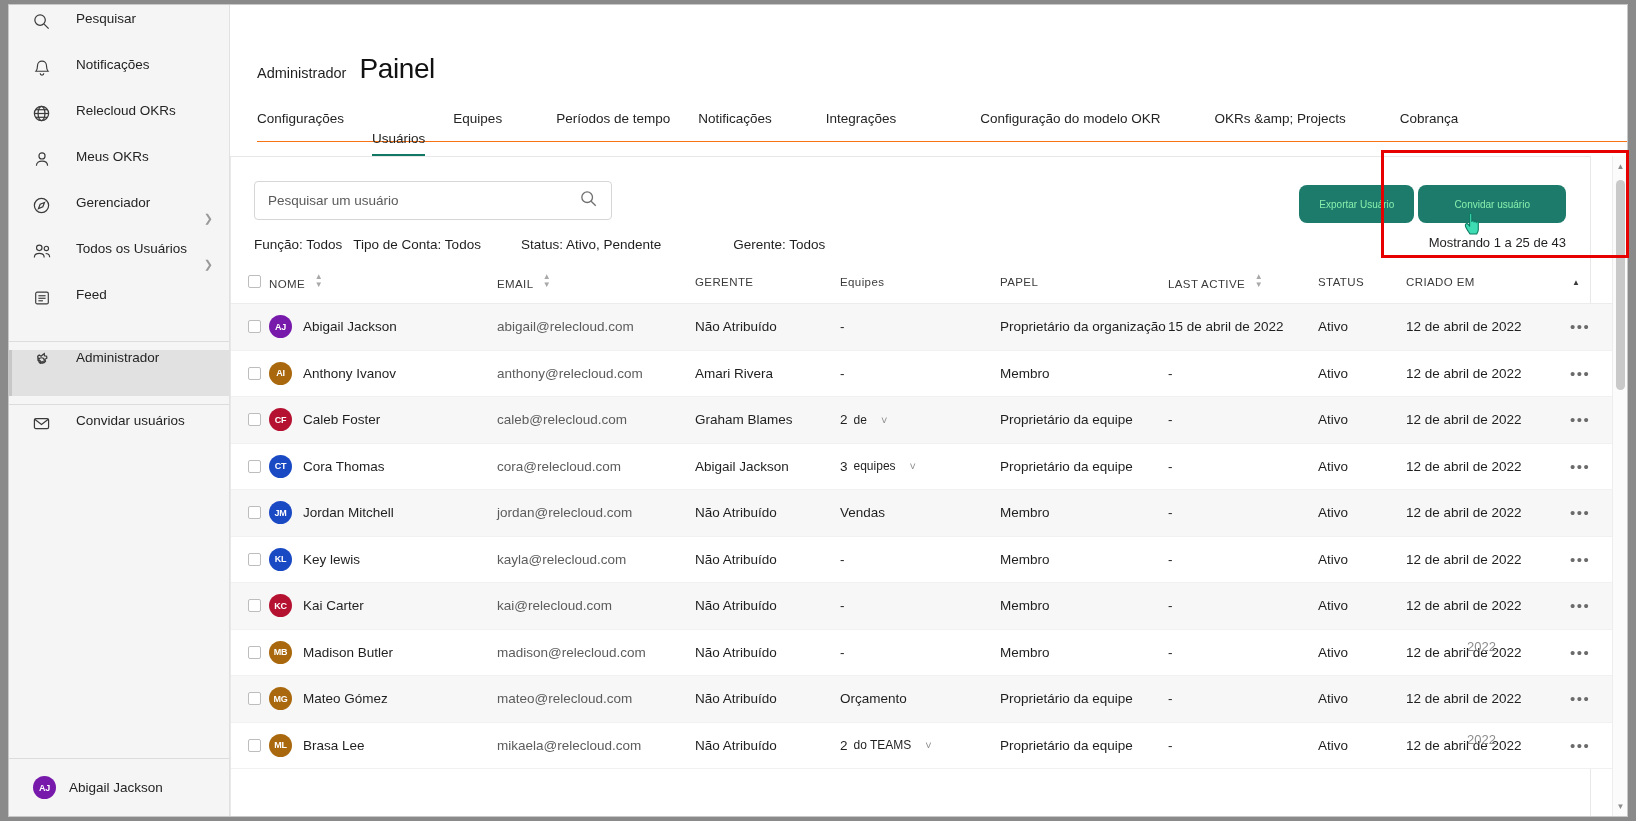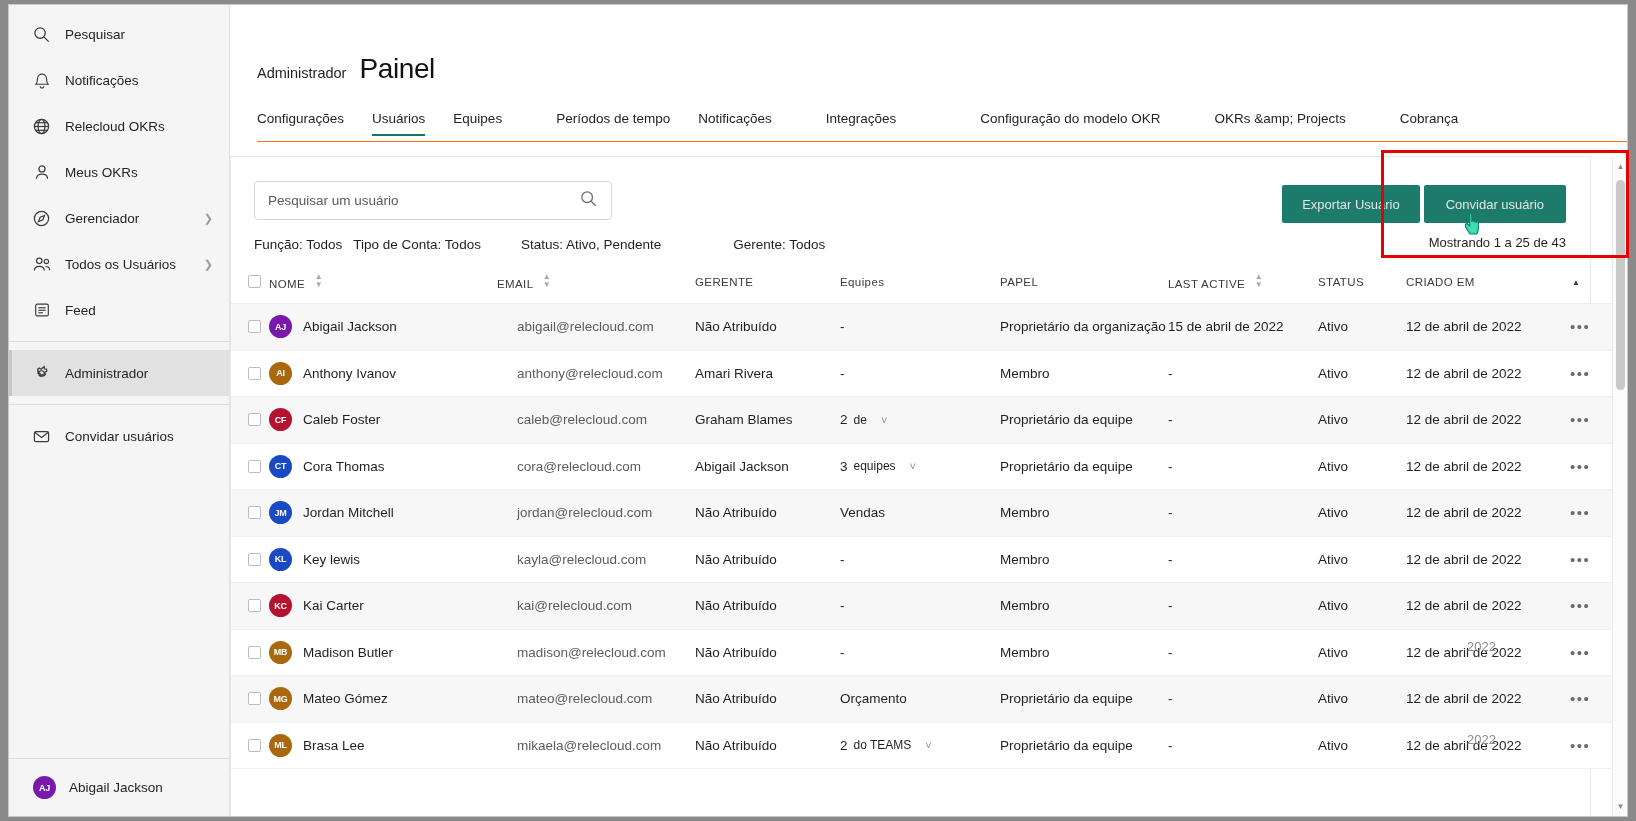--- a/index.html
+++ b/index.html
@@ -41,24 +41,24 @@
   .brand-logo { width: 26px; height: 26px; flex: none; margin-top: 2px; }
   .brand-text { padding-top: 1px; }
   .brand-title {
     font-size: 13.5px; color: #1b1b1b; line-height: 15px; letter-spacing: -0.1px;
     white-space: nowrap;
   }
   .brand-sub { font-size: 11px; color: #8a8a8a; line-height: 15px; }
 
   .nav { padding-top: 6px; }
   .nav-item {
-    display: flex; align-items: center;
+    display: flex; 
     height: 46px;
     padding-left: 22px;
-    gap: 13px;
+    gap: 24px;
     color: #242424;
     font-size: 13.5px;
     position: relative;
     cursor: pointer;
   }
   .nav-item .ico {
     width: 21px; height: 21px; flex: none;
     display: flex; align-items: center; justify-content: center;
     color: #3b3b3b;
   }
@@ -112,21 +112,21 @@
     width: calc(100% - 27px);
   }
   .tab {
     font-size: 13.5px; color: #242424;
     padding: 0 0 8px 0;
     margin-right: 28px;
     white-space: nowrap;
     cursor: pointer;
     border-bottom: 2.5px solid transparent;
   }
-  .tab.active { border-bottom-color: #117865; }
+  .tab.active { border-bottom-color: #117865; margin-top: 20px; }
   .tab.gap-l { margin-left: 26px; }
   .tab.gap-xl { margin-left: 56px; }
 
   
   .panel {
     position: absolute;
     left: 0; right: 36px; top: 151px; bottom: 0;
     background: #fff;
     border: 1px solid #e8e8e8;
     border-bottom: none;
@@ -162,31 +162,31 @@
   .f1 { margin-right: 11px; }
   .f2 { margin-right: 40px; }
   .f3 { margin-right: 72px; }
 
   .actions {
     position: absolute; right: 24px; top: 28px;
     display: flex; gap: 4px;
   }
   .btn {
     background: #1d7b6c;
-    color: #e5e5e5;
+    color: #86efac;
     border: none;
-    font-size: 13px;
+    font-size: 10px;
     font-family: inherit;
     height: 38px;
     padding: 0 20px;
-    border-radius: 2px;
+    border-radius: 8px;
     cursor: pointer;
     white-space: nowrap;
   }
-  .btn.invite { padding: 0 22px; }
+  .btn.invite { padding: 0 36px; }
   .showing {
     position: absolute; right: 24px; top: 78px;
     font-size: 13px; color: #1f1f1f; white-space: nowrap;
   }
 
   
   table { width: 100%; border-collapse: collapse; table-layout: fixed; }
   thead th {
     font-size: 11.5px; color: #3b3b3b;
     font-weight: normal; text-align: left;
@@ -218,21 +218,21 @@
   .col-email { width: 198px; }
   .col-manager { width: 145px; }
   .col-teams { width: 160px; }
   .col-role { width: 168px; }
   .col-active { width: 150px; }
   .col-status { width: 88px; }
   .col-created { width: 160px; }
   .col-more { width: 60px; }
 
   .cell-name { display: flex; align-items: center; gap: 11px; }
-  .email { color: #5c5c5c; margin-left: 20px; }
+  .email { color: #5c5c5c; }
   .teams-cell { display: flex; align-items: center; gap: 6px; }
   .teams-cell .num { font-size: 13.5px; }
   .teams-cell .lbl { font-size: 12px; }
   .chev-d { color: #8e8e8e; font-size: 11px; margin-left: 8px; }
   .more-btn {
     color: #6b6b6b; font-size: 15px; letter-spacing: 1.5px;
     cursor: pointer; display: inline-block; padding-left: 4px;
   }
   .created-wrap { position: relative; display: inline-block; }
   .ghost-year {

